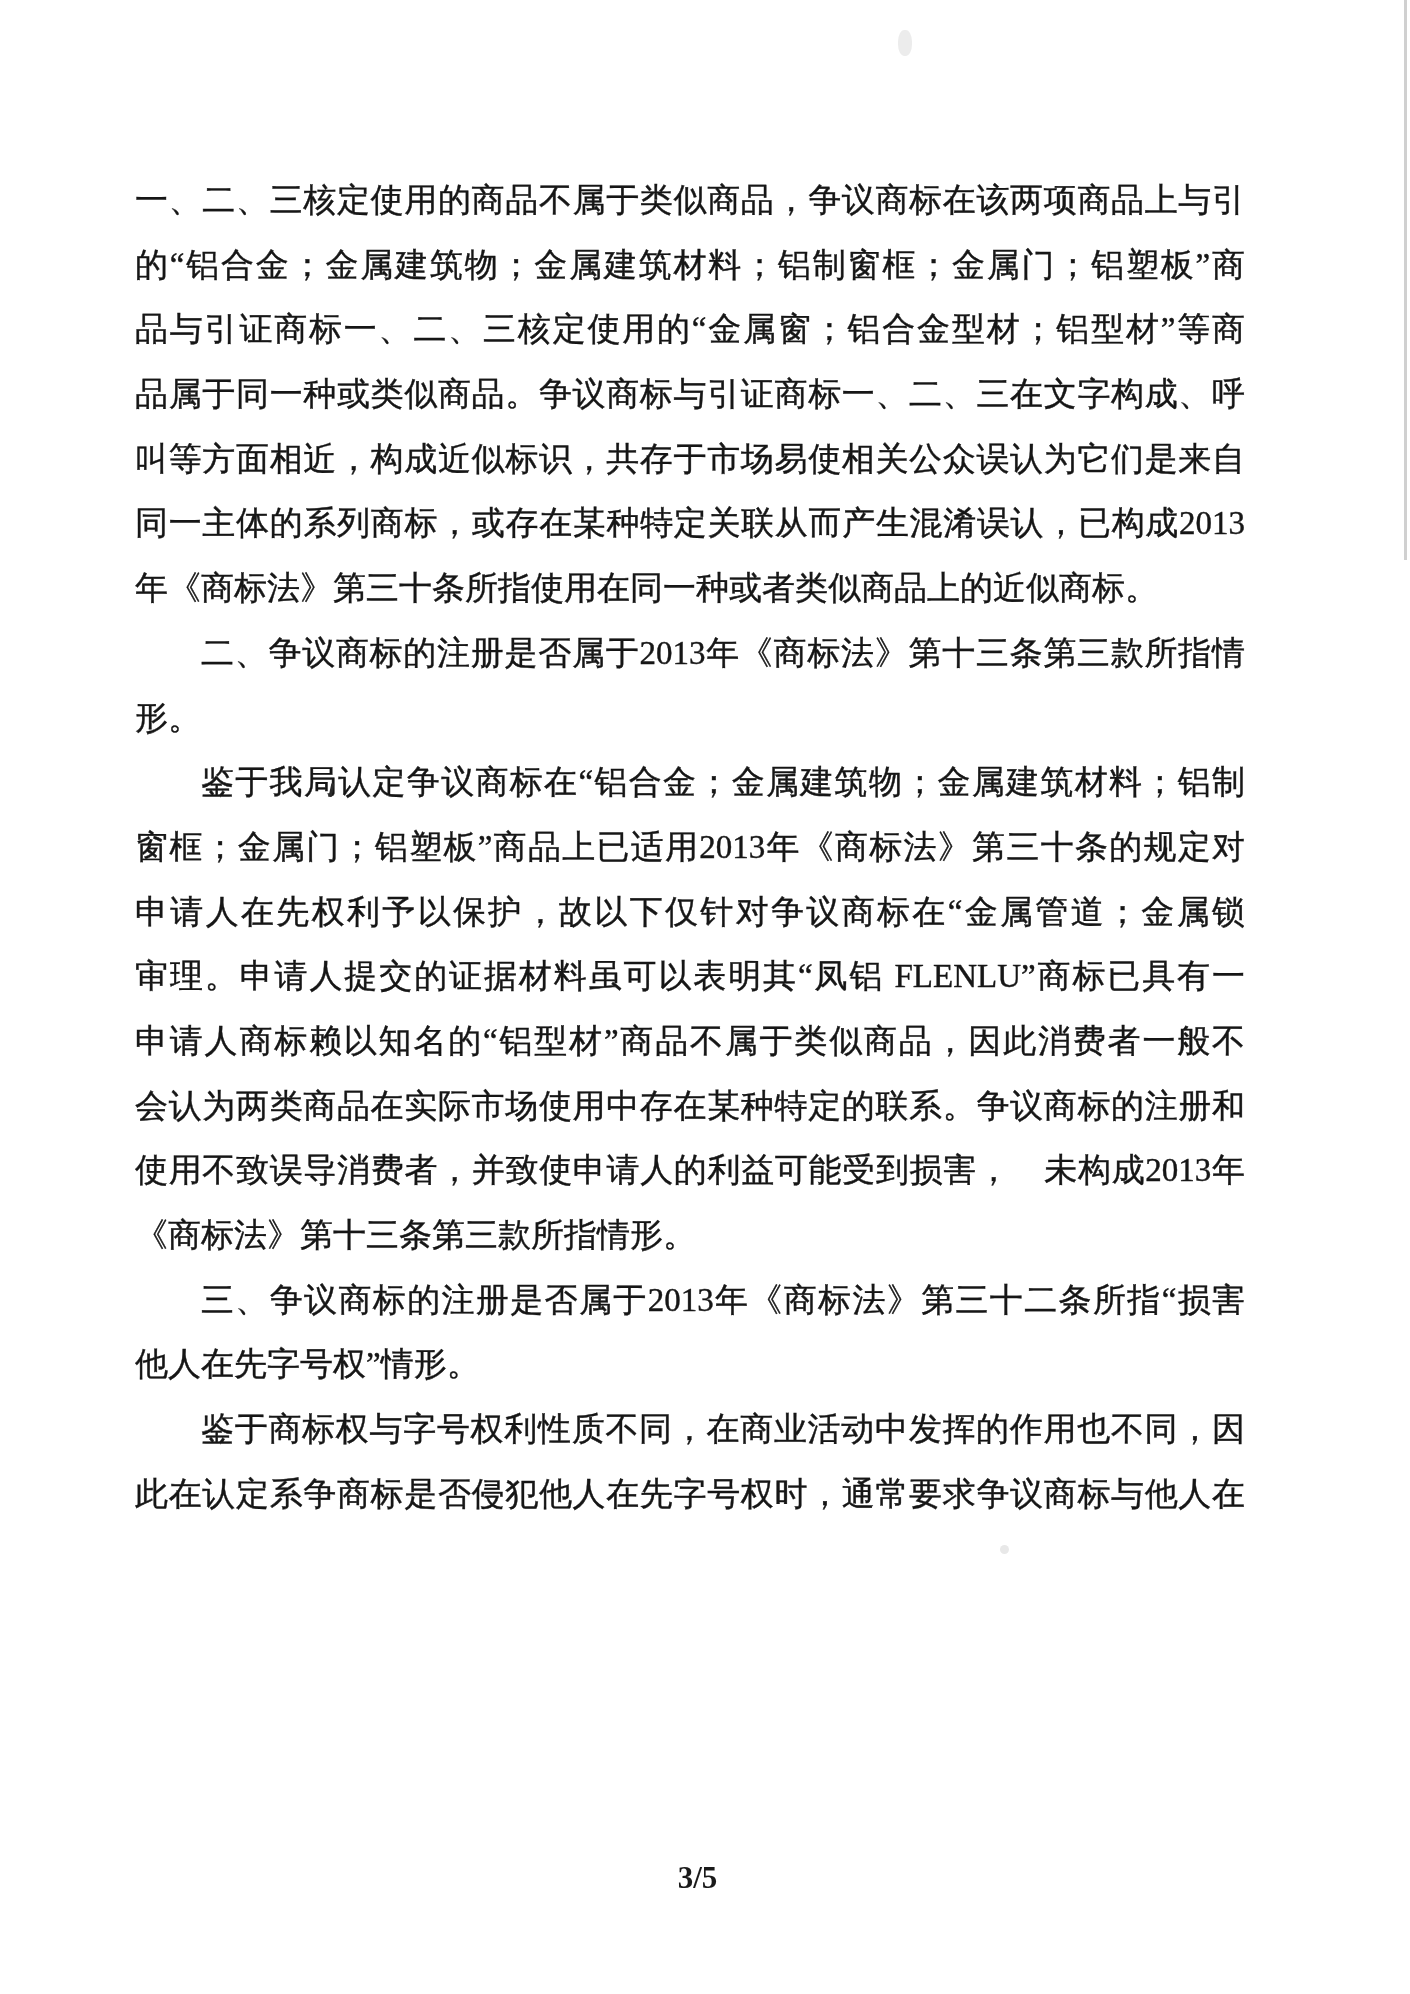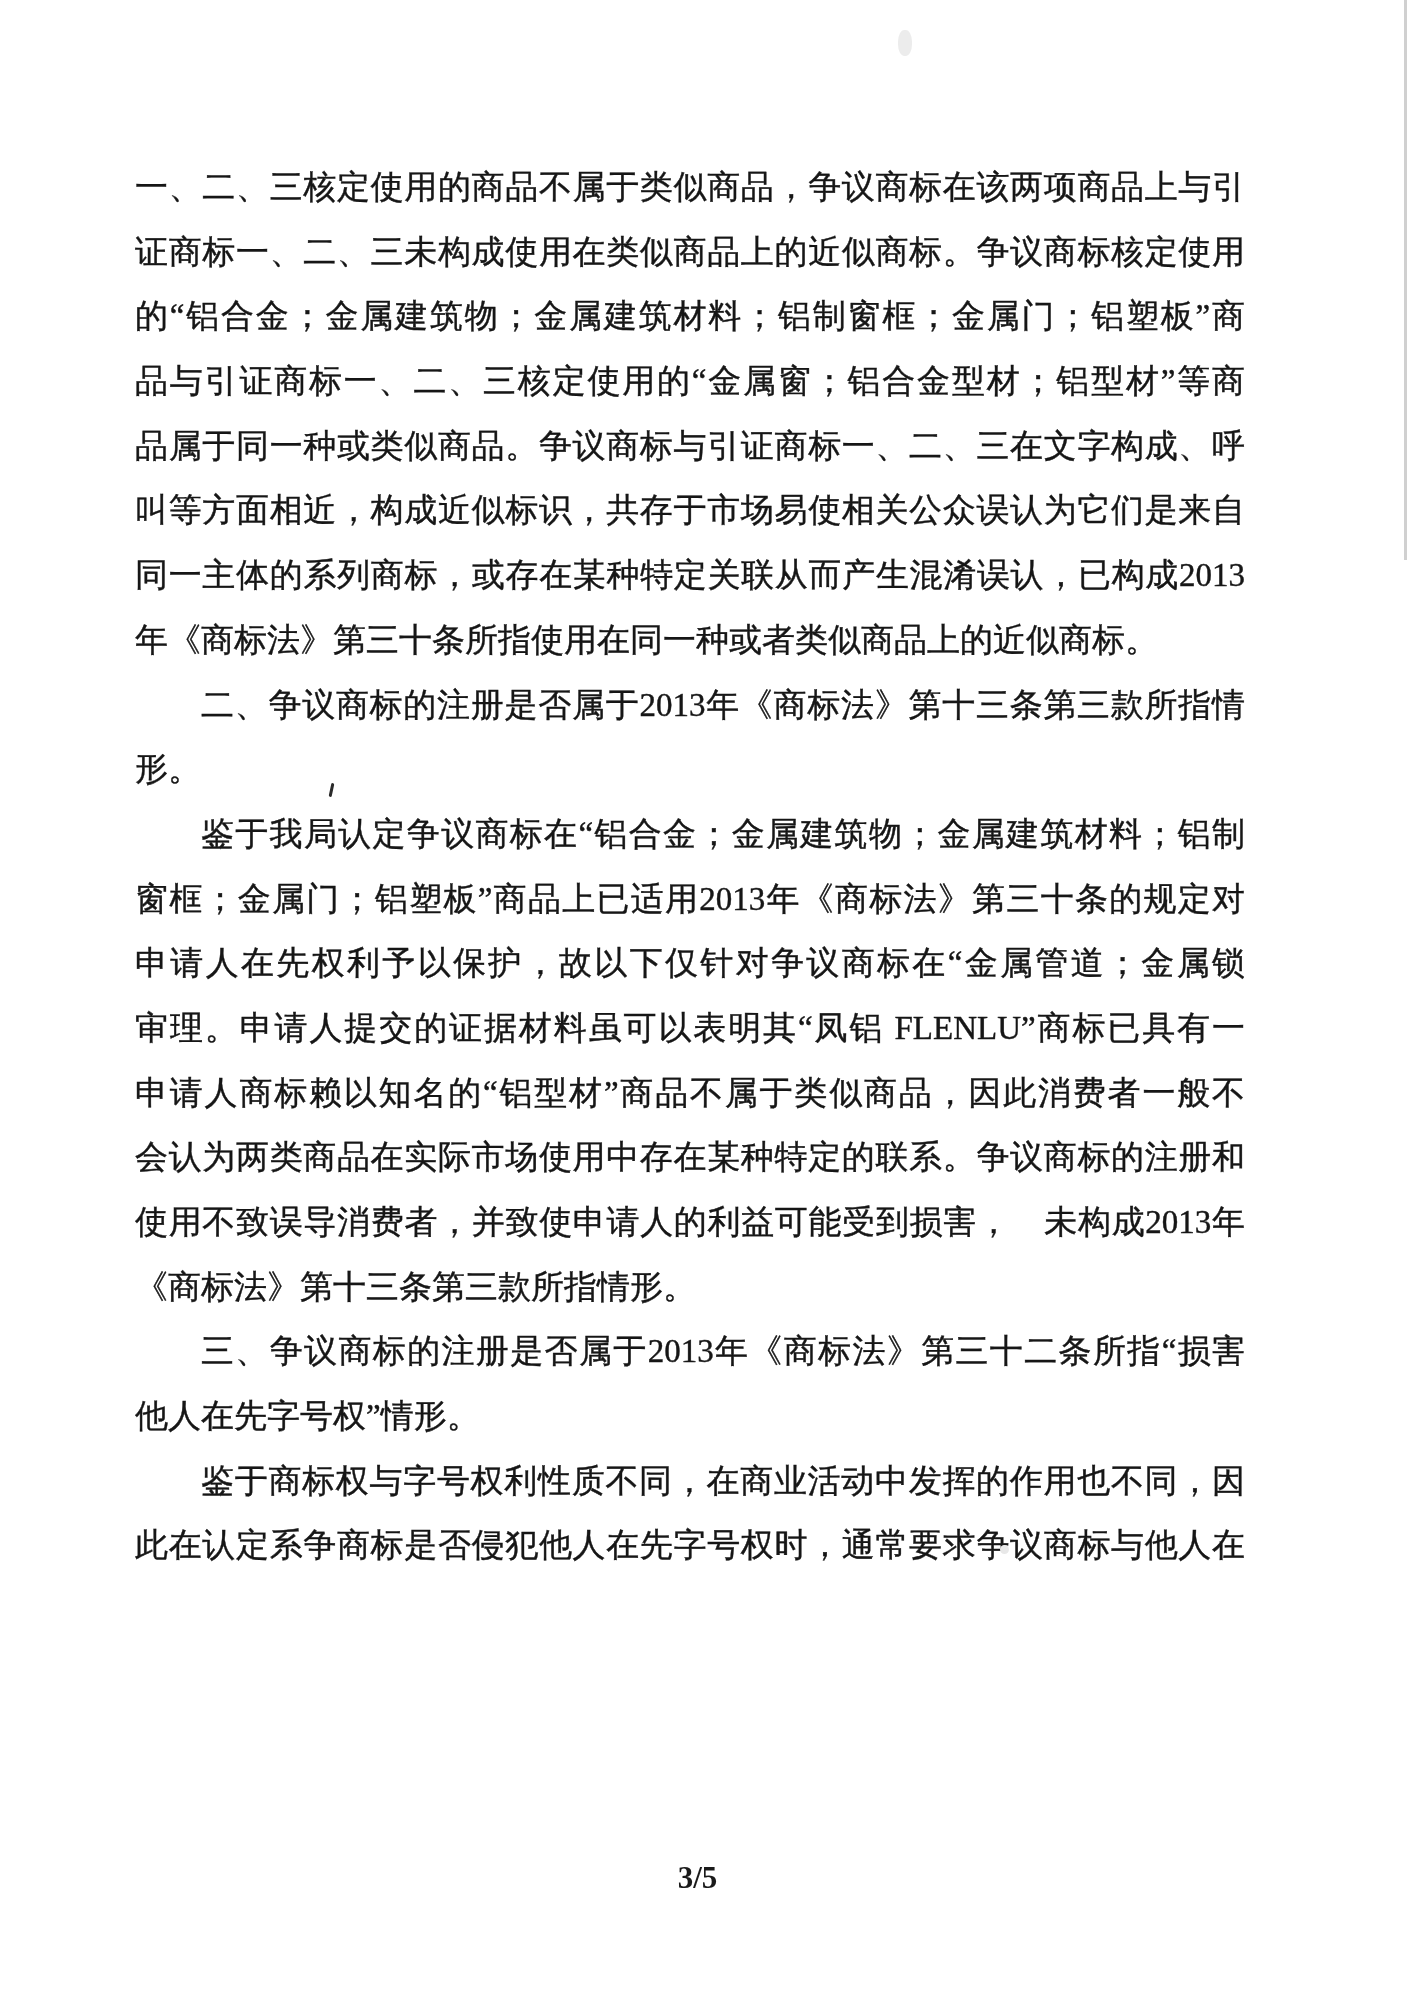--- a/index.html
+++ b/index.html
@@ -11,21 +11,21 @@
     position: relative;
     width: 1410px;
     height: 1994px;
     background: #ffffff;
     overflow: hidden;
     font-family: "Liberation Serif", serif;
   }
   .text-block {
     position: absolute;
     left: 135px;
-    top: 155px;
+    top: 168px;
     width: 1110px;
   }
   .line {
     font-size: 33px;
     height: 64.7px;
     line-height: 64.7px;
     color: #161616;
     text-align: justify;
     text-align-last: justify;
     white-space: normal;
@@ -88,21 +88,20 @@
     background: #d0d0d0;
   }
 </style>
 </head>
 <body>
 
 <div class="page">
 
   <div class="text-block" id="doc-body">
       <div class="line">一、二、三核定使用的商品不属于类似商品，争议商标在该两项商品上与引</div>
-      <div class="line">证商标一、二、三未构成使用在类似商品上的近似商标。争议商标核定使用</div>
       <div class="line">的“铝合金；金属建筑物；金属建筑材料；铝制窗框；金属门；铝塑板”商</div>
       <div class="line">品与引证商标一、二、三核定使用的“金属窗；铝合金型材；铝型材”等商</div>
       <div class="line">品属于同一种或类似商品。争议商标与引证商标一、二、三在文字构成、呼</div>
       <div class="line">叫等方面相近，构成近似标识，共存于市场易使相关公众误认为它们是来自</div>
       <div class="line">同一主体的系列商标，或存在某种特定关联从而产生混淆误认，已构成2013</div>
       <div class="line short">年《商标法》第三十条所指使用在同一种或者类似商品上的近似商标。</div>
       <div class="line indent">二、争议商标的注册是否属于2013年《商标法》第十三条第三款所指情</div>
       <div class="line short">形。</div>
       <div class="line indent">鉴于我局认定争议商标在“铝合金；金属建筑物；金属建筑材料；铝制</div>
       <div class="line">窗框；金属门；铝塑板”商品上已适用2013年《商标法》第三十条的规定对</div>

